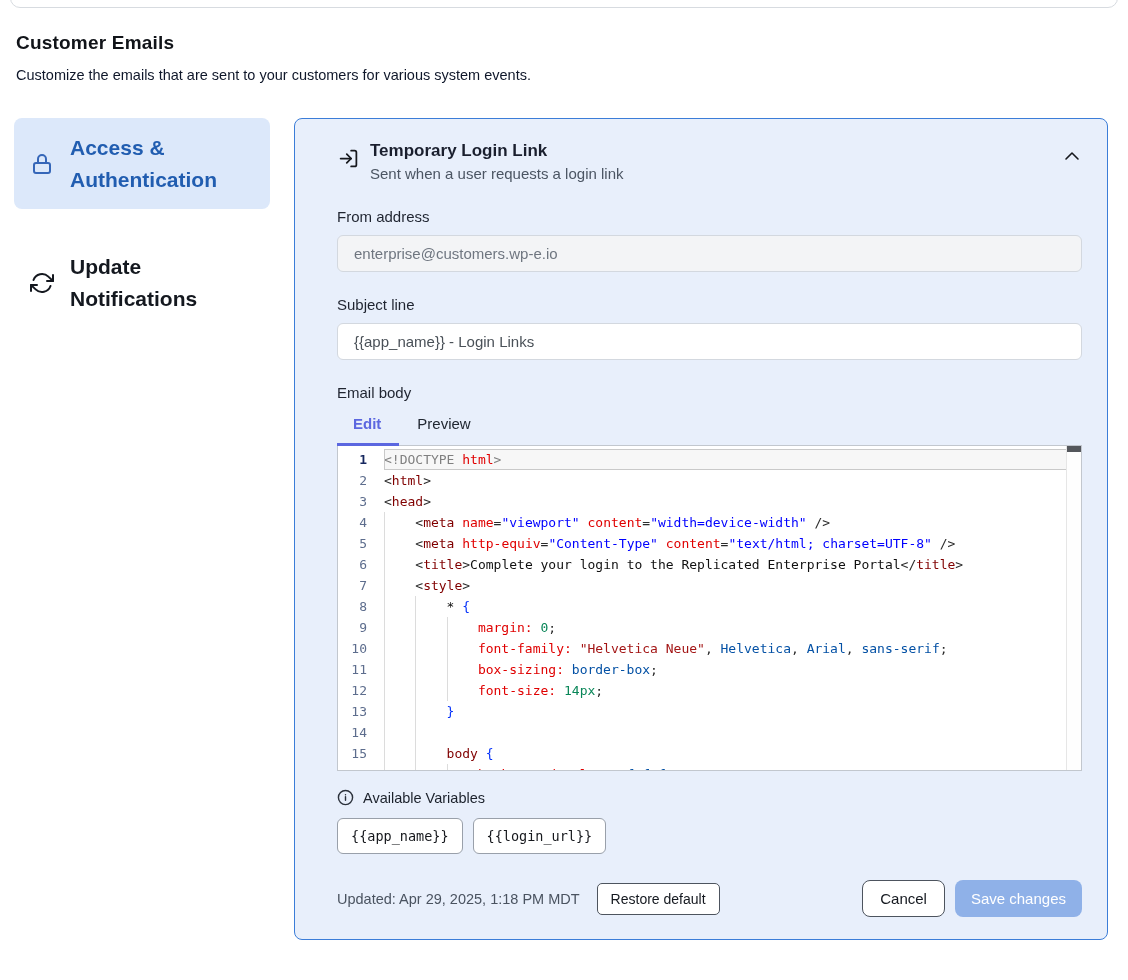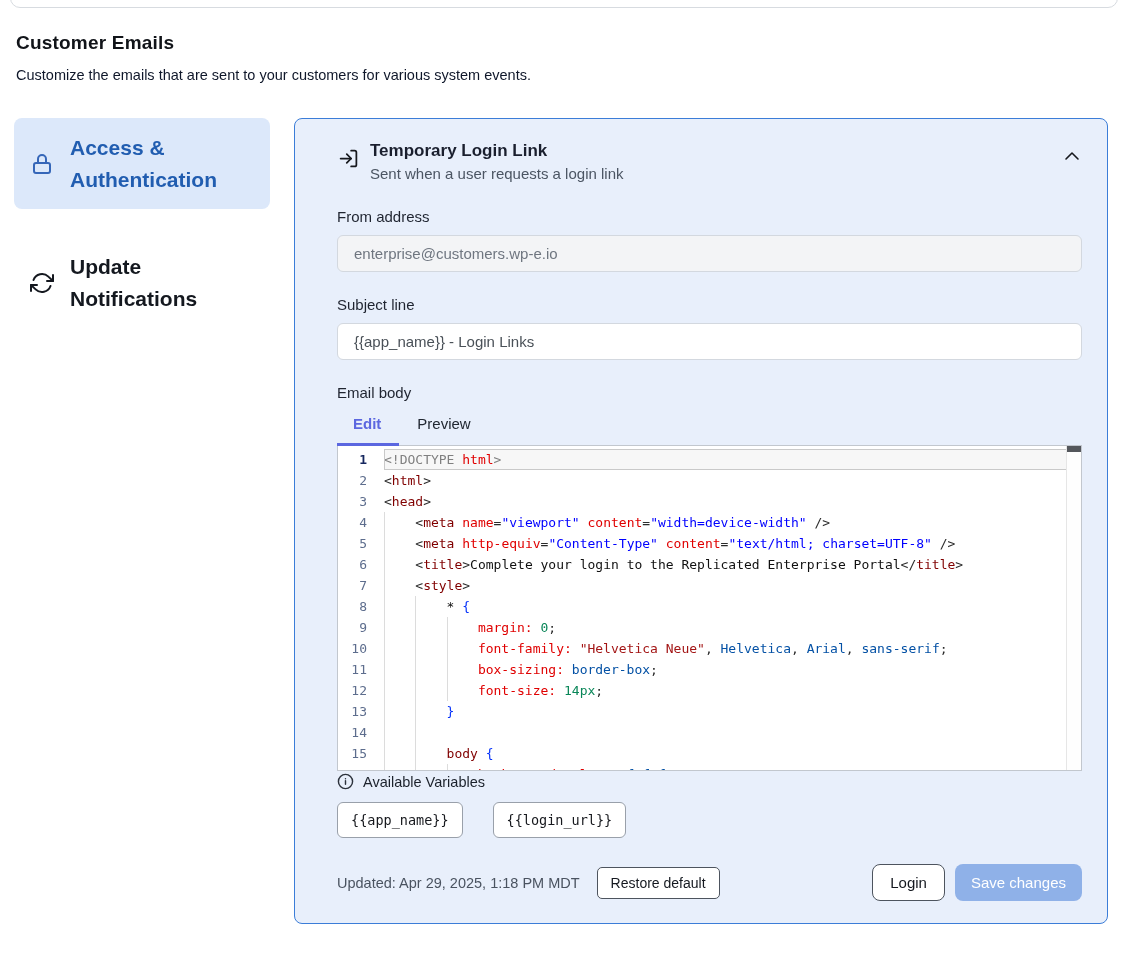--- a/index.html
+++ b/index.html
@@ -70,23 +70,23 @@
   .cl.active .lc{ background:#f7f7f7; outline:1px solid #c9c9c9; outline-offset:-1px; }
   .cl.active .ln{ color:#15265e; font-weight:bold; }
   .tk.meta{ color:#808080; } .tk.red{ color:#e00000; } .tk.tag{ color:#800000; }
   .tk.attr{ color:#e00000; } .tk.str{ color:#0000ff; } .tk.delim{ color:#2b2b2b; }
   .tk.plain{ color:#111111; } .tk.brace{ color:#0431fa; } .tk.cssprop{ color:#e00000; }
   .tk.cssval{ color:#0451a5; } .tk.cssstr{ color:#a31515; } .tk.num{ color:#098658; }
   .vscroll{ position:absolute; top:0; right:0; bottom:0; width:15px; border-left:1px solid #e6e6e6; background:#fefefe; }
   .vthumb{ position:absolute; top:0; left:0; right:0; height:6px; background:#54575c; cursor:grab; }
 
   
-  .vars-row{ display:flex; align-items:center; gap:9px; margin-top:2px;text-align:center; }
+  .vars-row{ display:flex; align-items:center; gap:9px; margin-top:18px;text-align:center; }
   .vars-label{ font-size:14.5px; color:#1b212b; }
-  .chips{ display:flex; gap:30px; margin-top:12px; }
+  .chips{ display:flex; gap:10px; margin-top:12px; }
   .chip{
     font-family:"DejaVu Sans Mono", monospace; font-size:13.5px; color:#16181d;
     background:#ffffff; border:1px solid #99a0aa; border-radius:6px; padding:9px 13px; cursor:pointer;
   }
 
   
   .panel-footer{ display:flex; align-items:center; margin-top:26px; }
   .updated-text{ font-size:14.5px; color:#4a5360; }
   .btn{ font-family:"Liberation Sans", sans-serif; cursor:pointer; }
   .btn-restore{
@@ -377,18 +377,18 @@
     </div>
     <div class="chips">
       <button class="chip">{{app_name}}</button>
       <button class="chip">{{login_url}}</button>
     </div>
 
     <div class="panel-footer">
       <span class="updated-text">Updated: Apr 29, 2025, 1:18 PM MDT</span>
       <button class="btn btn-restore">Restore default</button>
       <span class="footer-spacer"></span>
-      <button class="btn btn-cancel">Login</button>
+      <button class="btn btn-cancel">Cancel</button>
       <button class="btn btn-save">Save changes</button>
     </div>
 
   </div>
 </div>
 
 </body></html>

